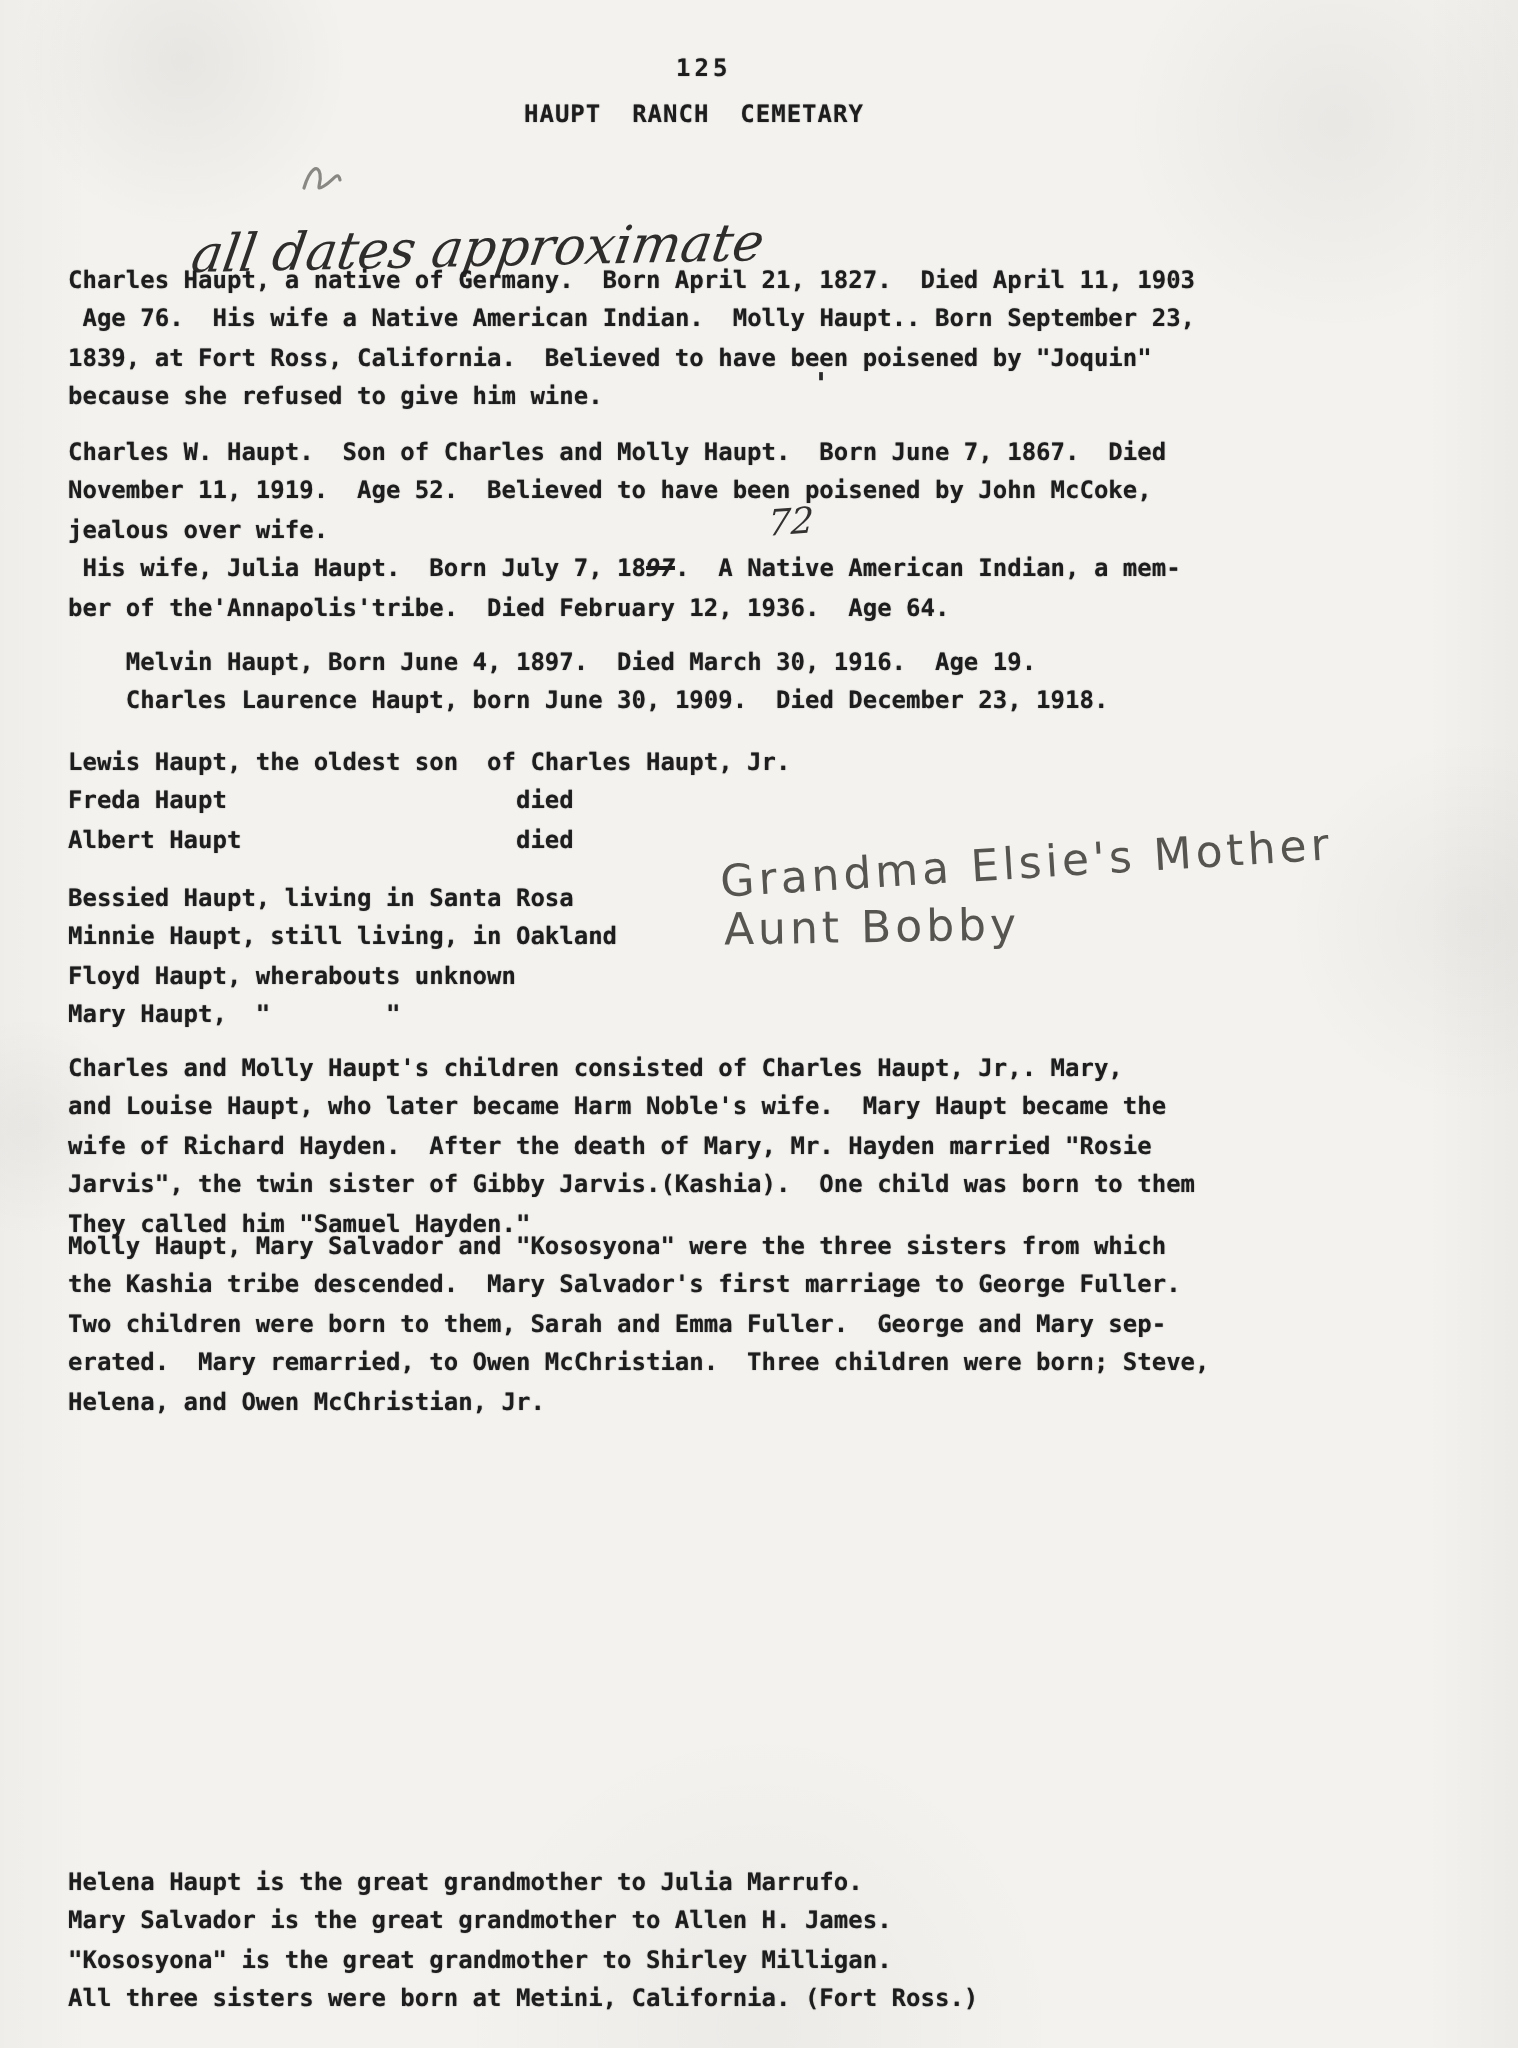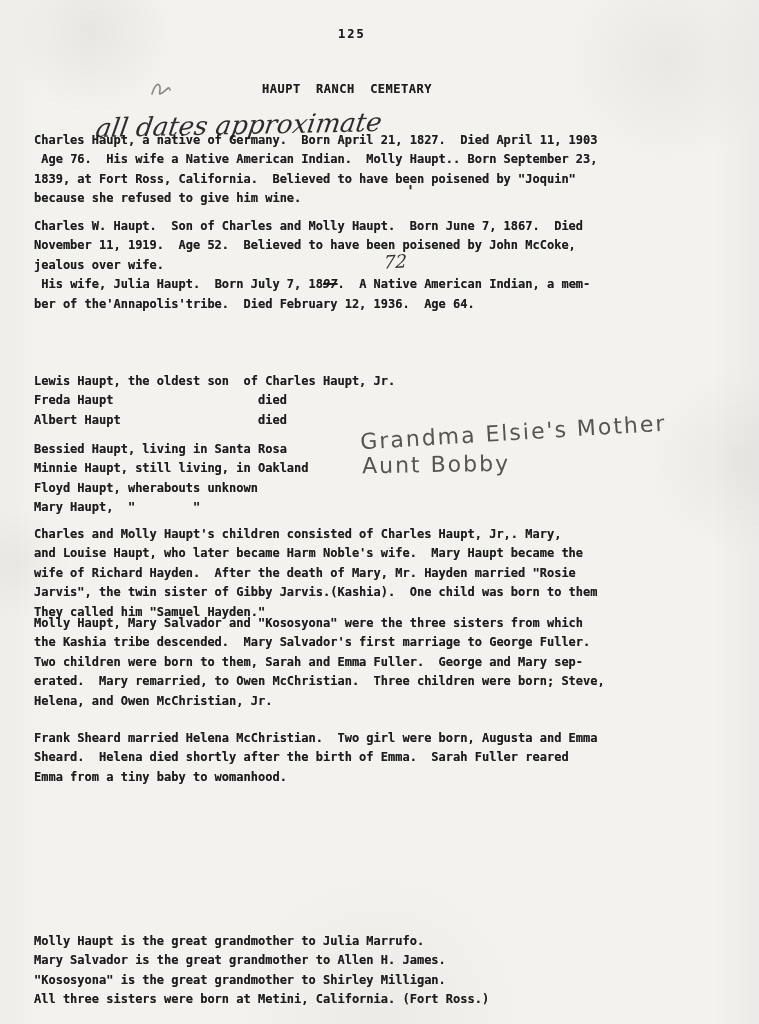--- a/index.html
+++ b/index.html
@@ -37,21 +37,20 @@
     position: absolute;
     top: 25px;
     left: 338px;
     letter-spacing: 2px;
   }
   .title {
     position: absolute;
     top: 48px;
     left: 262px;
     letter-spacing: 0.5px;
-    margin-top: 32px;
   }
   .struck {
     position: relative;
     text-decoration: line-through;
     text-decoration-thickness: 2px;
     font-style: italic;
   }
   .hand {
     position: absolute;
     font-family: "DejaVu Serif", "Liberation Serif", serif;
@@ -130,20 +129,22 @@
   <div class="stray-tick">'</div>
 
   <div class="typed" style="top:217px"><span>Charles W. Haupt.  Son of Charles and Molly Haupt.  Born June 7, 1867.  Died
 November 11, 1919.  Age 52.  Believed to have been poisened by John McCoke,
 jealous over wife.
  His wife, Julia Haupt.  Born July 7, 18</span><span class="struck">97</span><span>.  A Native American Indian, a mem-
 ber of the'Annapolis'tribe.  Died February 12, 1936.  Age 64.</span></div>
 
   <div class="hand hand-72">72</div>
 
+  <div class="typed" style="top:322px">    Melvin Haupt, Born June 4, 1897.  Died March 30, 1916.  Age 19.
+    Charles Laurence Haupt, born June 30, 1909.  Died December 23, 1918.</div>
   <div class="typed" style="top:372px">Lewis Haupt, the oldest son  of Charles Haupt, Jr.
 Freda Haupt                    died
 Albert Haupt                   died</div>
   <div class="typed" style="top:440px">Bessied Haupt, living in Santa Rosa
 Minnie Haupt, still living, in Oakland
 Floyd Haupt, wherabouts unknown
 Mary Haupt,  "        "</div>
 
   <div class="hand hand-grandma">Grandma Elsie's Mother</div>
   <div class="hand hand-aunt">Aunt Bobby</div>
@@ -151,21 +152,18 @@
   <div class="typed" style="top:525px">Charles and Molly Haupt's children consisted of Charles Haupt, Jr,. Mary,
 and Louise Haupt, who later became Harm Noble's wife.  Mary Haupt became the
 wife of Richard Hayden.  After the death of Mary, Mr. Hayden married "Rosie
 Jarvis", the twin sister of Gibby Jarvis.(Kashia).  One child was born to them
 They called him "Samuel Hayden."</div>
   <div class="typed" style="top:614px">Molly Haupt, Mary Salvador and "Kososyona" were the three sisters from which
 the Kashia tribe descended.  Mary Salvador's first marriage to George Fuller.
 Two children were born to them, Sarah and Emma Fuller.  George and Mary sep-
 erated.  Mary remarried, to Owen McChristian.  Three children were born; Steve,
 Helena, and Owen McChristian, Jr.</div>
-  <div class="typed" style="top:729px">Frank Sheard married Helena McChristian.  Two girl were born, Augusta and Emma
-Sheard.  Helena died shortly after the birth of Emma.  Sarah Fuller reared
-Emma from a tiny baby to womanhood.</div>
-  <div class="typed" style="top:932px">Molly Haupt is the great grandmother to Julia Marrufo.
+  <div class="typed" style="top:932px">Helena Haupt is the great grandmother to Julia Marrufo.
 Mary Salvador is the great grandmother to Allen H. James.
 "Kososyona" is the great grandmother to Shirley Milligan.
 All three sisters were born at Metini, California. (Fort Ross.)</div>
 
 </div>
 
 </body></html>

